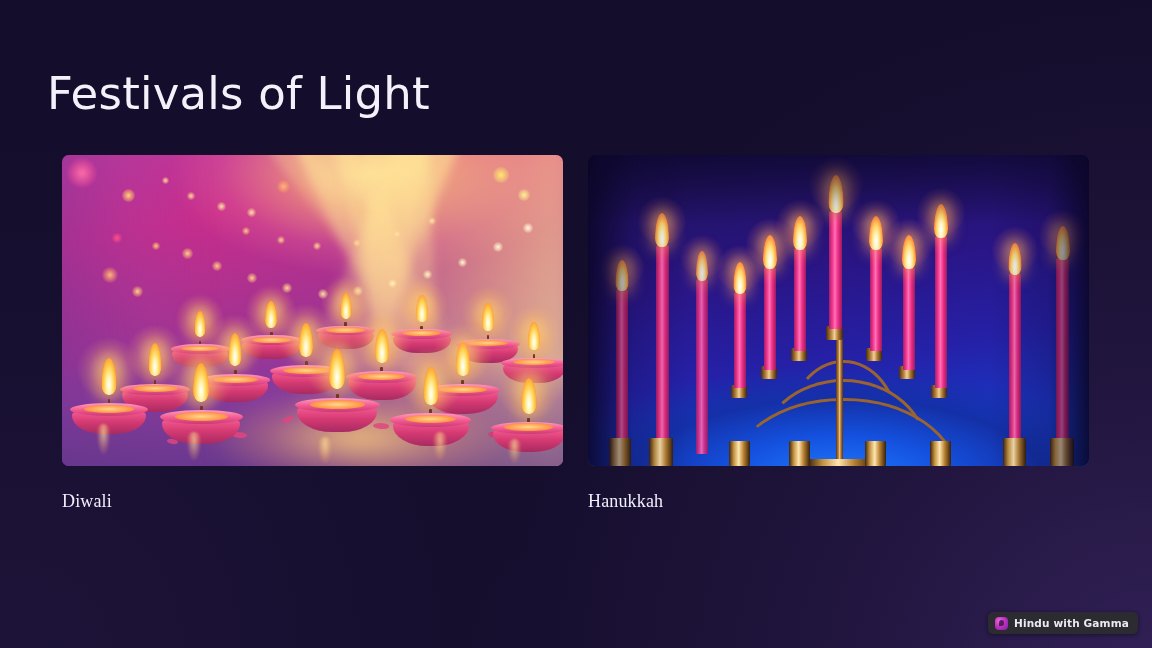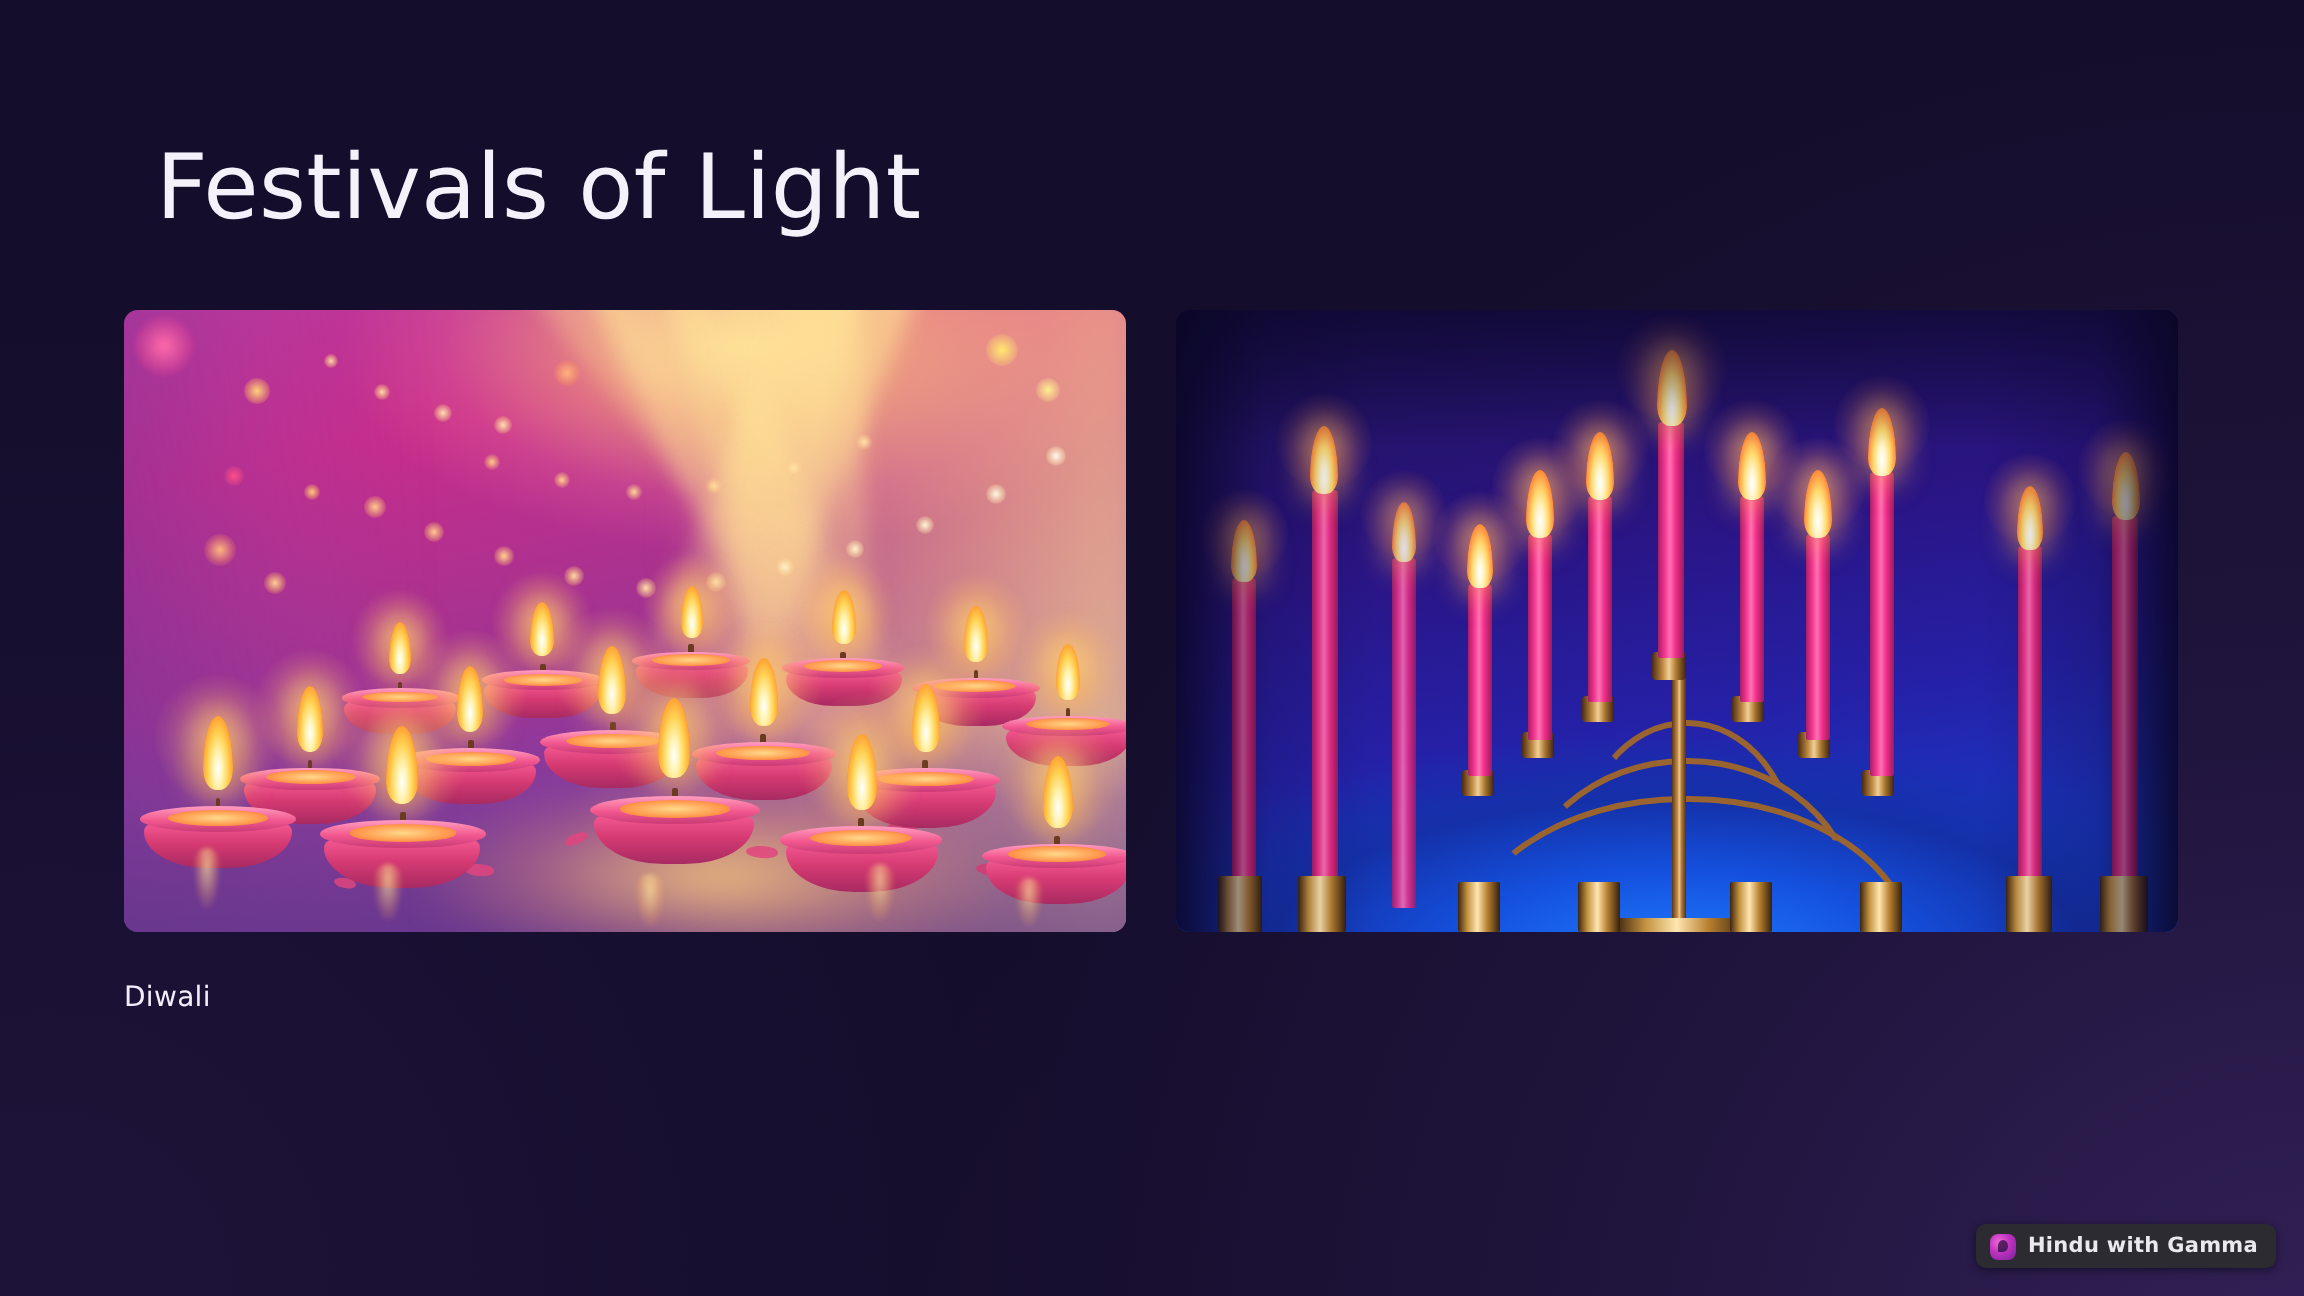--- a/index.html
+++ b/index.html
@@ -21,21 +21,21 @@
     position: absolute;
     inset: 0;
     background:
       radial-gradient(circle at 100% 108%, rgba(92,60,150,0.42) 0%, rgba(92,60,150,0.16) 26%, rgba(20,13,43,0) 52%),
       radial-gradient(circle at 2% 100%, rgba(70,48,120,0.18) 0%, rgba(20,13,43,0) 40%),
       #140d2b;
   }
 
   .page-title {
     position: absolute;
-    left: 78px;
+    left: 47px;
     top: 68px;
     font-size: 45px;
     font-weight: 400;
     letter-spacing: 0.2px;
     color: #f4f1fb;
     line-height: 1.15;
     white-space: nowrap;
   }
 
   .cards {
@@ -52,25 +52,26 @@
   .card-media {
     width: 501px;
     height: 311px;
     border-radius: 7px;
     overflow: hidden;
     position: relative;
   }
 
   .card-title {
     margin-top: 24px;
-    font-size: 14px;
+    font-size: 18px;
     font-weight: 400;
     color: #f2eefb;
     letter-spacing: 0.15px;
     line-height: 1.3;
+    font-family: Liberation Serif, serif;
   }
 
   .card-body {
     margin-top: 15px;
     font-size: 15.2px;
     font-weight: 400;
     color: #ddd8ef;
     line-height: 1.88;
     letter-spacing: 0.05px;
     max-width: 495px;
@@ -560,20 +561,21 @@
 
           <div class="base" style="left:28.2%;bottom:0;width:21px;height:8%;"></div>
           <div class="base" style="left:40.2%;bottom:0;width:21px;height:8%;"></div>
           <div class="base" style="left:55.2%;bottom:0;width:21px;height:8%;"></div>
           <div class="base" style="left:68.2%;bottom:0;width:21px;height:8%;"></div>
 
           <div class="h-edge"></div>
         </div>
       </div>
 
+      <div class="card-title">Hanukkah</div>
     </div>
 
   </div>
 
   <div class="gamma-badge">
     <span class="gamma-logo"></span>
     <span class="gamma-text">Hindu with Gamma</span>
   </div>
 
 </div>

